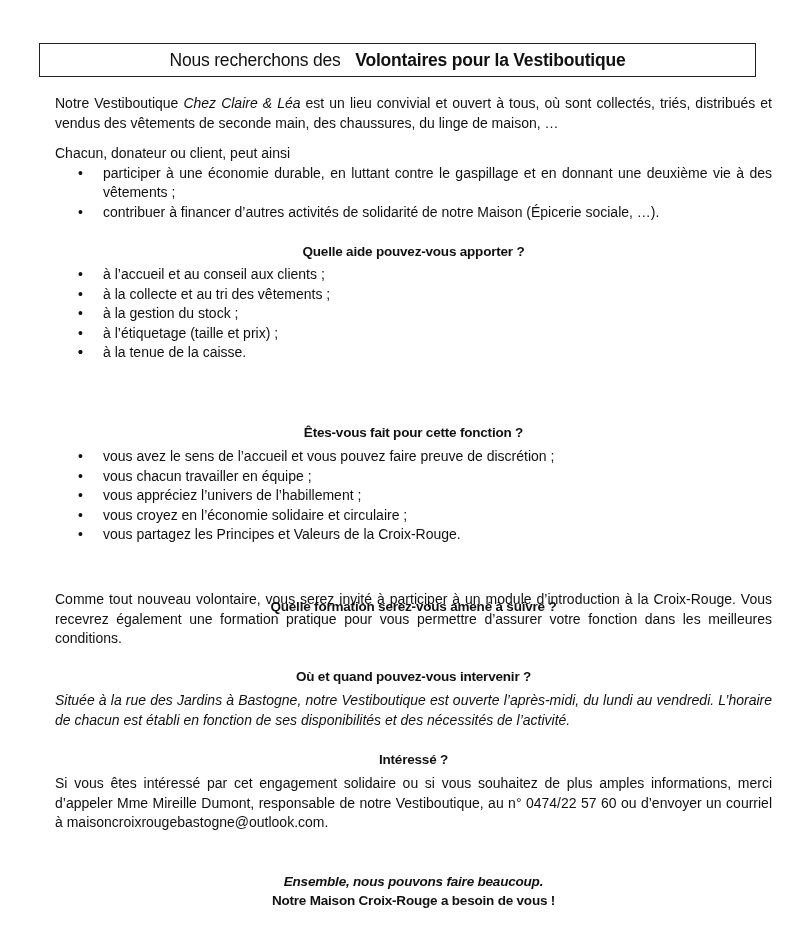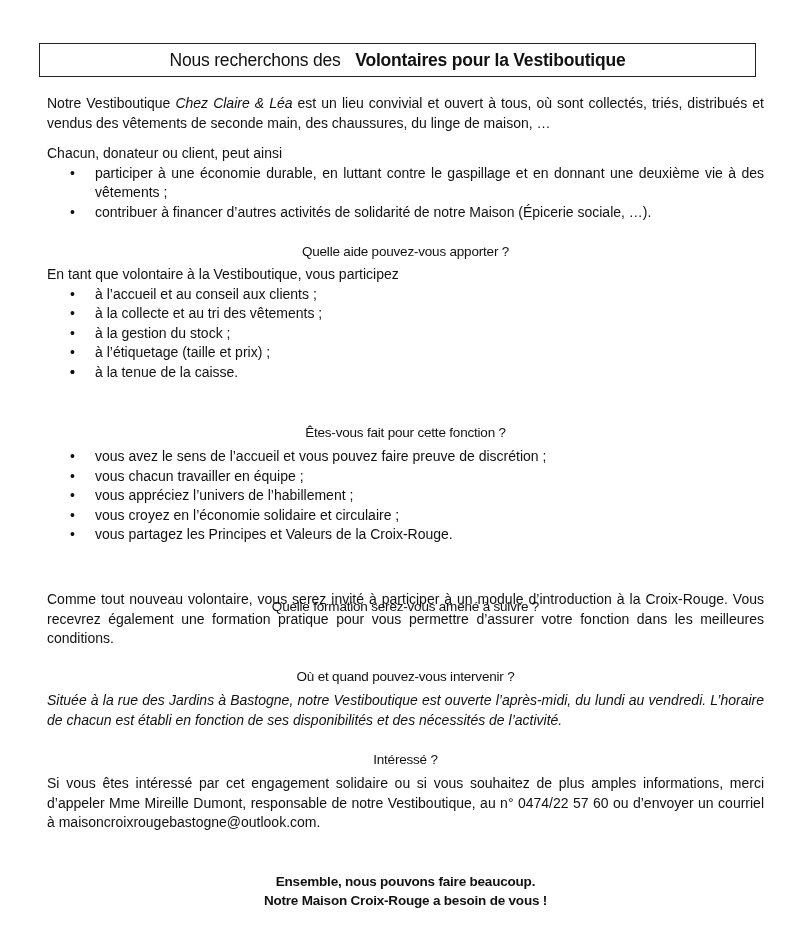--- a/index.html
+++ b/index.html
@@ -9,22 +9,22 @@
       font-size: 14px; line-height: 19.5px;
     }
     .page { position: absolute; left: 39px; top: 0; width: 717px; }
     .title-box {
       position: absolute; left: 0; top: 43px; width: 715px; height: 32px;
       border: 1px solid #222; text-align: center; font-size: 17.5px; line-height: 32px;
       letter-spacing: -0.2px;
     }
     .title-box b { font-weight: bold; margin-left: 10px; }
     p { margin: 0; text-align: justify; }
-    .abs { position: absolute; left: 8px; width: 717px; }
-    .heading { text-align: center; font-weight: normal; font-size: 13.5px; letter-spacing: -0.2px; }
+    .abs { position: absolute; left: 16px; width: 717px; }
+    .heading { text-align: center; font-weight: bold; font-size: 13.5px; letter-spacing: -0.2px; }
     ul { list-style: none; margin: 0; padding: 0; }
     li { position: relative; padding-left: 48px; text-align: justify; }
     li .bullet { position: absolute; left: 23px; top: 0; }
     .center { text-align: center; font-weight: bold; font-size: 13.5px; letter-spacing: -0.2px; }
   </style>
 </head>
 <body>
 
 <div class="page">
 
@@ -39,21 +39,20 @@
   <div class="abs" style="top:144px;">
     <p>Chacun, donateur ou client, peut ainsi</p>
     <ul>
       <li><span class="bullet">•</span><span>participer à une économie durable, en luttant contre le gaspillage et en donnant une deuxième vie à des vêtements ;</span></li>
       <li><span class="bullet">•</span><span>contribuer à financer d’autres activités de solidarité de notre Maison (Épicerie sociale, …).</span></li>
     </ul>
   </div>
 
   <div class="abs heading" style="top:242px;">Quelle aide pouvez-vous apporter ?</div>
   <div class="abs" style="top:265px;">
-    <p>En tant que volontaire à la Vestiboutique, vous participez</p>
     <ul>
       <li><span class="bullet">•</span><span>à l’accueil et au conseil aux clients ;</span></li>
       <li><span class="bullet">•</span><span>à la collecte et au tri des vêtements ;</span></li>
       <li><span class="bullet">•</span><span>à la gestion du stock ;</span></li>
       <li><span class="bullet">•</span><span>à l’étiquetage (taille et prix) ;</span></li>
       <li><span class="bullet">•</span></li>
       <li><span class="bullet">•</span><span>à la tenue de la caisse.</span></li>
     </ul>
   </div>
 
@@ -72,16 +71,16 @@
   <p class="abs" style="top:590px;">Comme tout nouveau volontaire, vous serez invité à participer à un module d’introduction à la Croix-Rouge. Vous recevrez également une formation pratique pour vous permettre d’assurer votre fonction dans les meilleures conditions.</p>
 
   <div class="abs heading" style="top:667px;">Où et quand pouvez-vous intervenir ?</div>
   <p class="abs" style="top:691px;font-style:italic;">Située à la rue des Jardins à Bastogne, notre Vestiboutique est ouverte l’après-midi, du lundi au vendredi. L’horaire de chacun est établi en fonction de ses disponibilités et des nécessités de l’activité.</p>
 
   <div class="abs heading" style="top:750px;">Intéressé ?</div>
   <p class="abs" style="top:774px;">
     <span>Si vous êtes intéressé par cet engagement solidaire ou si vous souhaitez de plus amples informations, merci d’appeler Mme Mireille Dumont, responsable de notre Vestiboutique, au n° 0474/22 57 60 ou d’envoyer un courriel à </span><span>maisoncroixrougebastogne@outlook.com</span><span>.</span>
   </p>
 
-  <div class="abs center" style="top:872px;">Ensemble, nous pouvons faire beaucoup.</div>
+  <div class="abs center" style="top:872px;font-style:italic;">Ensemble, nous pouvons faire beaucoup.</div>
   <div class="abs center" style="top:891px;">Notre Maison Croix-Rouge a besoin de vous !</div>
 
 </div>
 
 </body></html>

